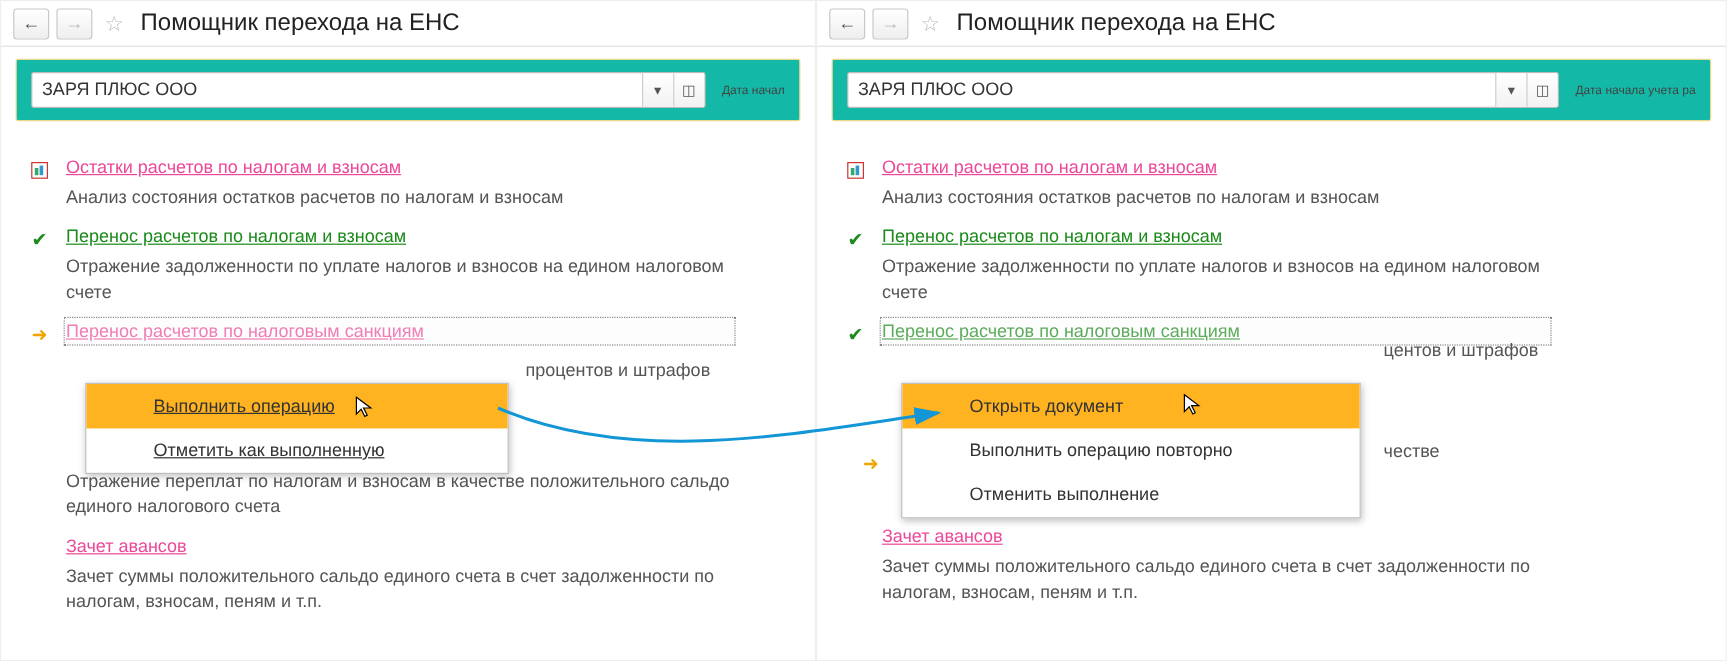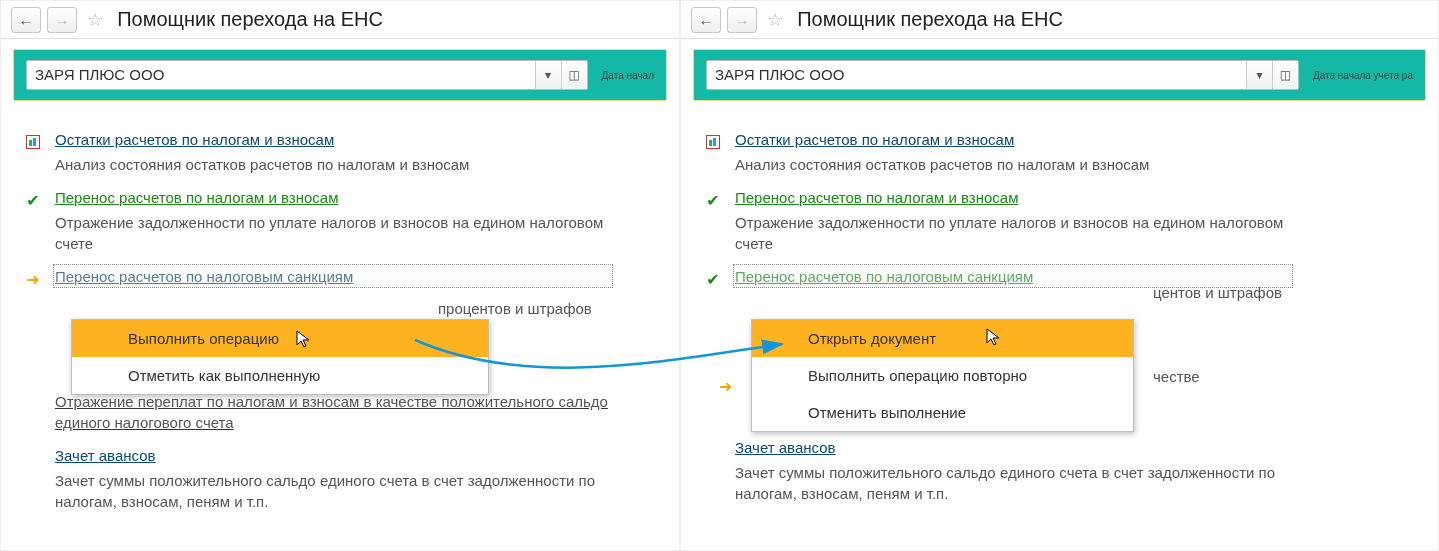--- a/index.html
+++ b/index.html
@@ -71,21 +71,21 @@
     cursor: pointer; font-size: 12px; color: #555;
   }
   .date-label { font-size: 10px; color: #444; margin-left: 8px; white-space: nowrap; }
   .steps { padding: 10px 12px 20px; }
   .step-row { position: relative; padding-left: 42px; margin-top: 14px; }
   .step-icon {
     position: absolute; left: 10px; top: 2px; width: 20px; height: 18px;
     display: flex; align-items: center; justify-content: center;
   }
   .link-title {
-    color: #0c4a6e; text-decoration: underline; font-size: 15px; cursor: pointer;
+    color: #ec4899; text-decoration: underline; font-size: 15px; cursor: pointer;
   }
   .link-title.green { color: #1a8a1a; }
   .step-desc { color: #555; font-size: 15px; margin-top: 6px; line-height: 1.4; max-width: 560px; }
   .dotted-selection {
     position: absolute;
     border: 1px dotted #888;
     background: rgba(250,250,250,0.3);
   }
   .context-menu {
     position: absolute;
@@ -163,28 +163,28 @@
         <div class="step-desc">Отражение задолженности по уплате налогов и взносов на едином налоговом счете</div>
       </div>
 
       <div class="step-row" style="position:relative;">
         <div class="step-icon" style="color:#f0a500;font-size:16px;">➜</div>
         <div class="dotted-selection" style="left:40px; top:-4px; width:560px; height:24px;"></div>
         <span class="link-title">Перенос расчетов по налоговым санкциям</span>
         <span class="desc-fragment" style="left:425px; top:32px;">процентов и штрафов</span>
       </div>
 
-      <div class="context-menu" style="left:70px; top:318px; width:418px;">
+      <div class="context-menu" style="left:70px; top:318px; width:353px;text-decoration:underline;">
         <div class="menu-item highlight">Выполнить операцию</div>
         <div class="menu-item">Отметить как выполненную</div>
       </div>
 
       <div style="height:100px;"></div>
 
-      <div class="step-row" style="margin-top:6px;text-decoration:underline;">
+      <div class="step-row" style="margin-top:6px;">
         <div class="step-desc" style="margin-top:0;">Отражение переплат по налогам и взносам в качестве положительного сальдо единого налогового счета</div>
       </div>
 
       <div class="step-row">
         <span class="link-title">Зачет авансов</span>
         <div class="step-desc">Зачет суммы положительного сальдо единого счета в счет задолженности по налогам, взносам, пеням и т.п.</div>
       </div>
 
     </div>
 

